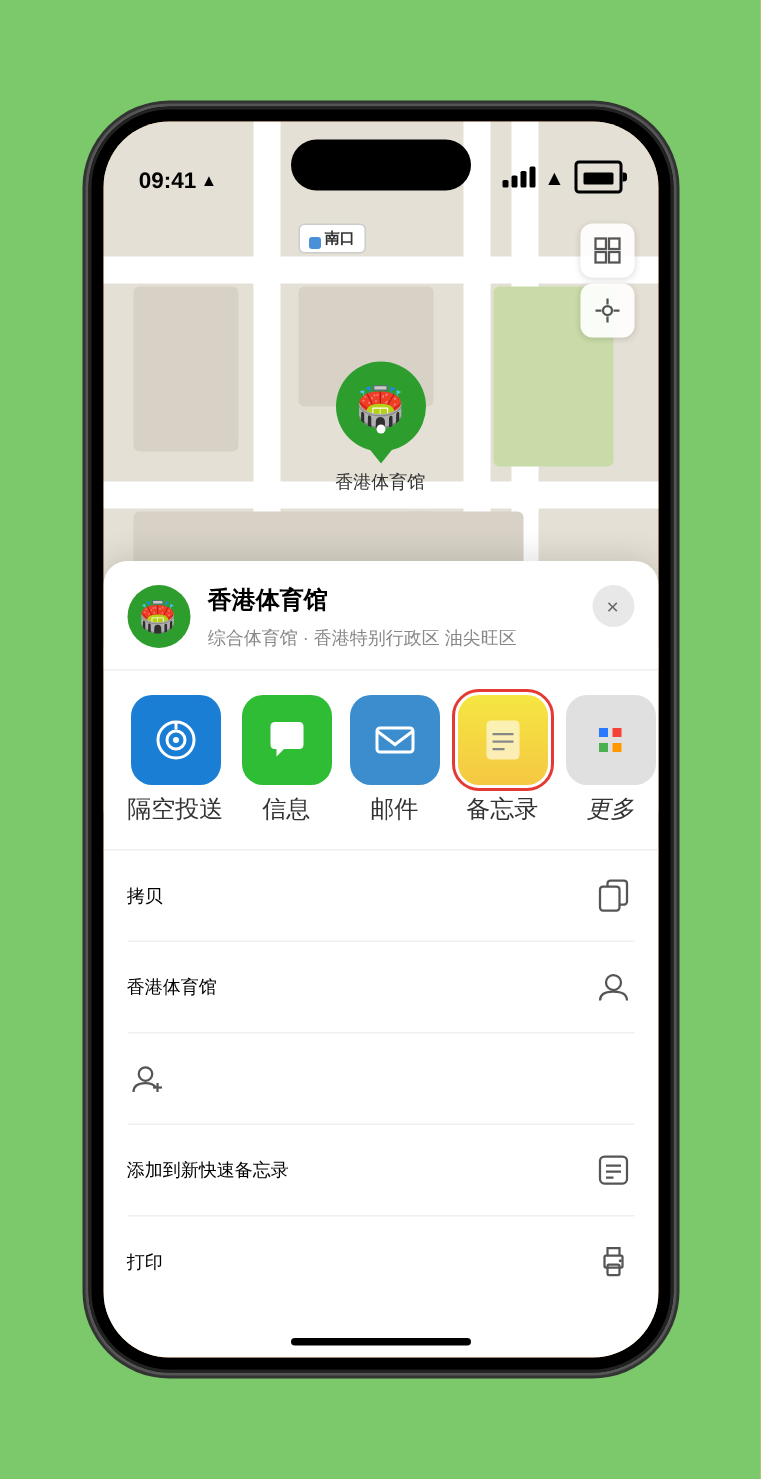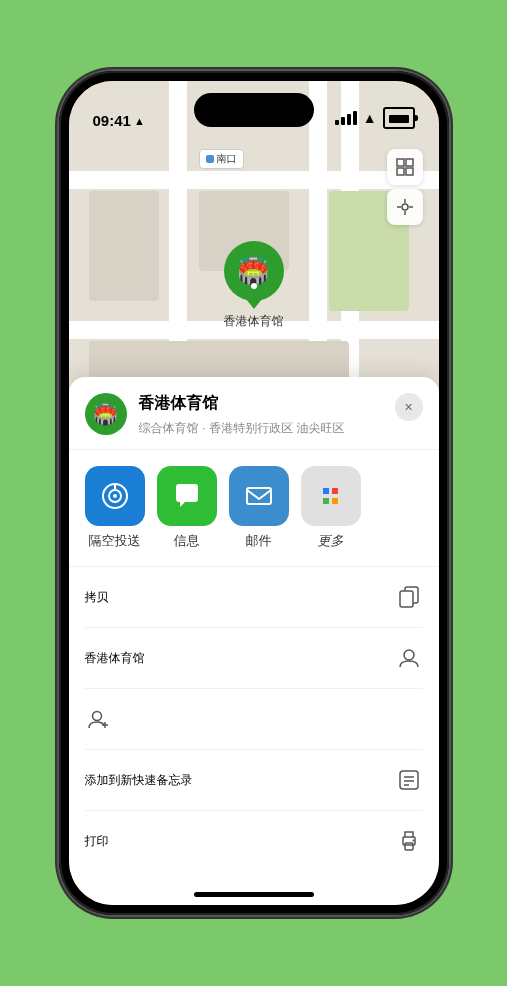--- a/index.html
+++ b/index.html
@@ -145,22 +145,23 @@
       position: absolute;
       top: 68px;
       left: 130px;
       background: #fff;
       border: 1px solid #ccc;
       border-radius: 4px;
       padding: 2px 6px;
       font-size: 10px;
       color: #333;
       display: flex;
-      align-items: center;
+      align-items: flex-end;
       gap: 3px;
+      font-weight: bold;
     }
     .map-label-badge-dot {
       width: 8px;
       height: 8px;
       background: #4a90d9;
       border-radius: 2px;
       display: flex;
       align-items: center;
       justify-content: center;
     }
@@ -255,21 +256,21 @@
     .share-app-icon {
       width: 60px;
       height: 60px;
       border-radius: 14px;
       display: flex;
       align-items: center;
       justify-content: center;
       font-size: 28px;
     }
     .share-app-label {
-      font-size: 13px;
+      font-size: 16px;
       color: #333;
       text-align: center;
     }
     .airdrop-icon { background: #1a7fd4; }
     .messages-icon { background: #2fbd36; }
     .mail-icon { background: #3b8dce; }
     .notes-icon {
       background: linear-gradient(180deg, #f5e642 0%, #f5c842 100%);
       border: 2px solid #e53935;
       border-radius: 14px;
@@ -445,20 +446,34 @@
         <div class="share-item">
           <div class="share-app-icon mail-icon">
             <svg width="34" height="34" viewBox="0 0 34 34">
                 <rect x="5" y="9" width="24" height="16" rx="2" fill="none" stroke="#fff" stroke-width="2"></rect>
                 <path d="M5 11 L17 20 L29 11" fill="none" stroke="#fff" stroke-width="2"></path>
               </svg>
           </div>
           <span class="share-app-label">邮件</span>
         </div>
 
+        <div class="share-item">
+          <div style="position:relative;">
+            <div style="position:absolute;inset:-4px;border:2.5px solid #e53935;border-radius:18px;z-index:2;"></div>
+            <div class="share-app-icon notes-icon" style="border:none;">
+              <svg width="34" height="34" viewBox="0 0 34 34">
+                <rect x="6" y="4" width="22" height="26" rx="3" fill="#fff" fill-opacity="0.6"></rect>
+                <line x1="10" y1="13" x2="24" y2="13" stroke="#888" stroke-width="1.5"></line>
+                <line x1="10" y1="18" x2="24" y2="18" stroke="#888" stroke-width="1.5"></line>
+                <line x1="10" y1="23" x2="18" y2="23" stroke="#888" stroke-width="1.5"></line>
+              </svg>
+            </div>
+          </div>
+          <span class="share-app-label">备忘录</span>
+        </div>
 
         <div class="share-item" style="position:relative;font-style:italic;">
           <div style="width:60px;height:60px;border-radius:14px;background:#e0e0e0;display:flex;align-items:center;justify-content:center;">
             <div style="display:flex;flex-direction:column;gap:4px;align-items:center;">
               <div style="display:flex;gap:3px;">
                 <div style="width:6px;height:6px;background:#2979ff;border-radius:50;"></div>
                 <div style="width:6px;height:6px;background:#f44336;border-radius:50;"></div>
               </div>
               <div style="display:flex;gap:3px;">
                 <div style="width:6px;height:6px;background:#4caf50;border-radius:50;"></div>

